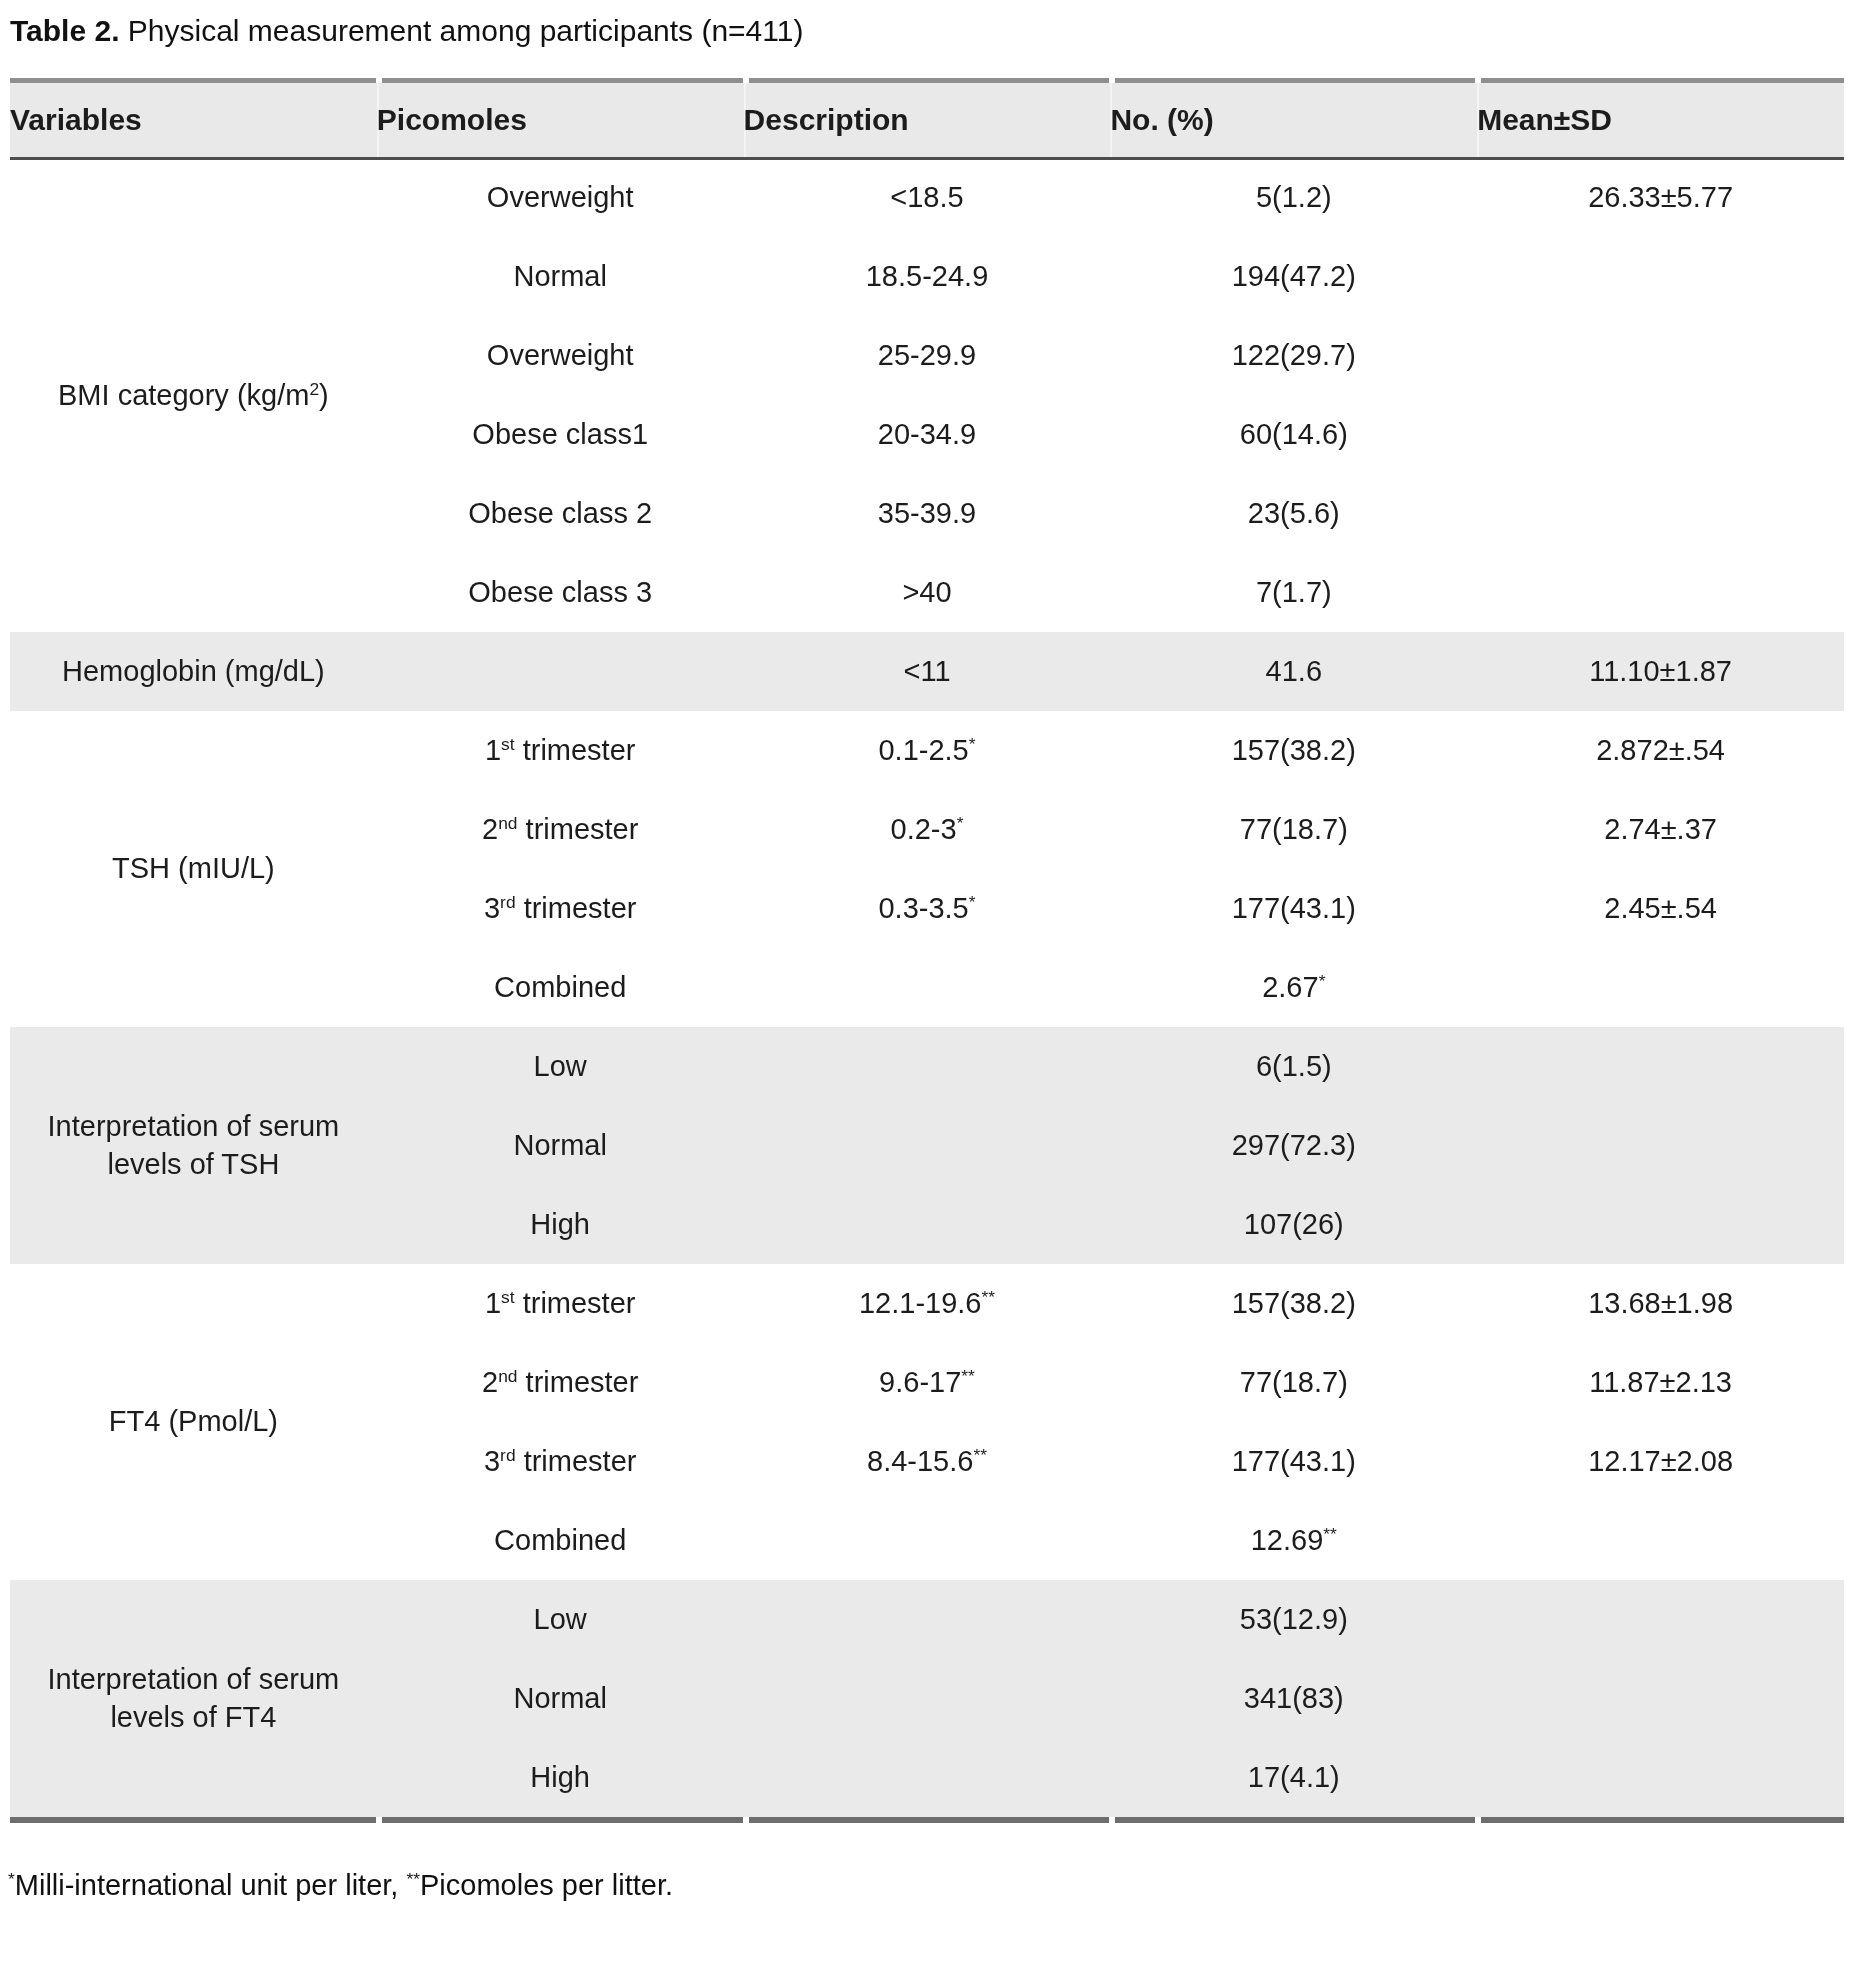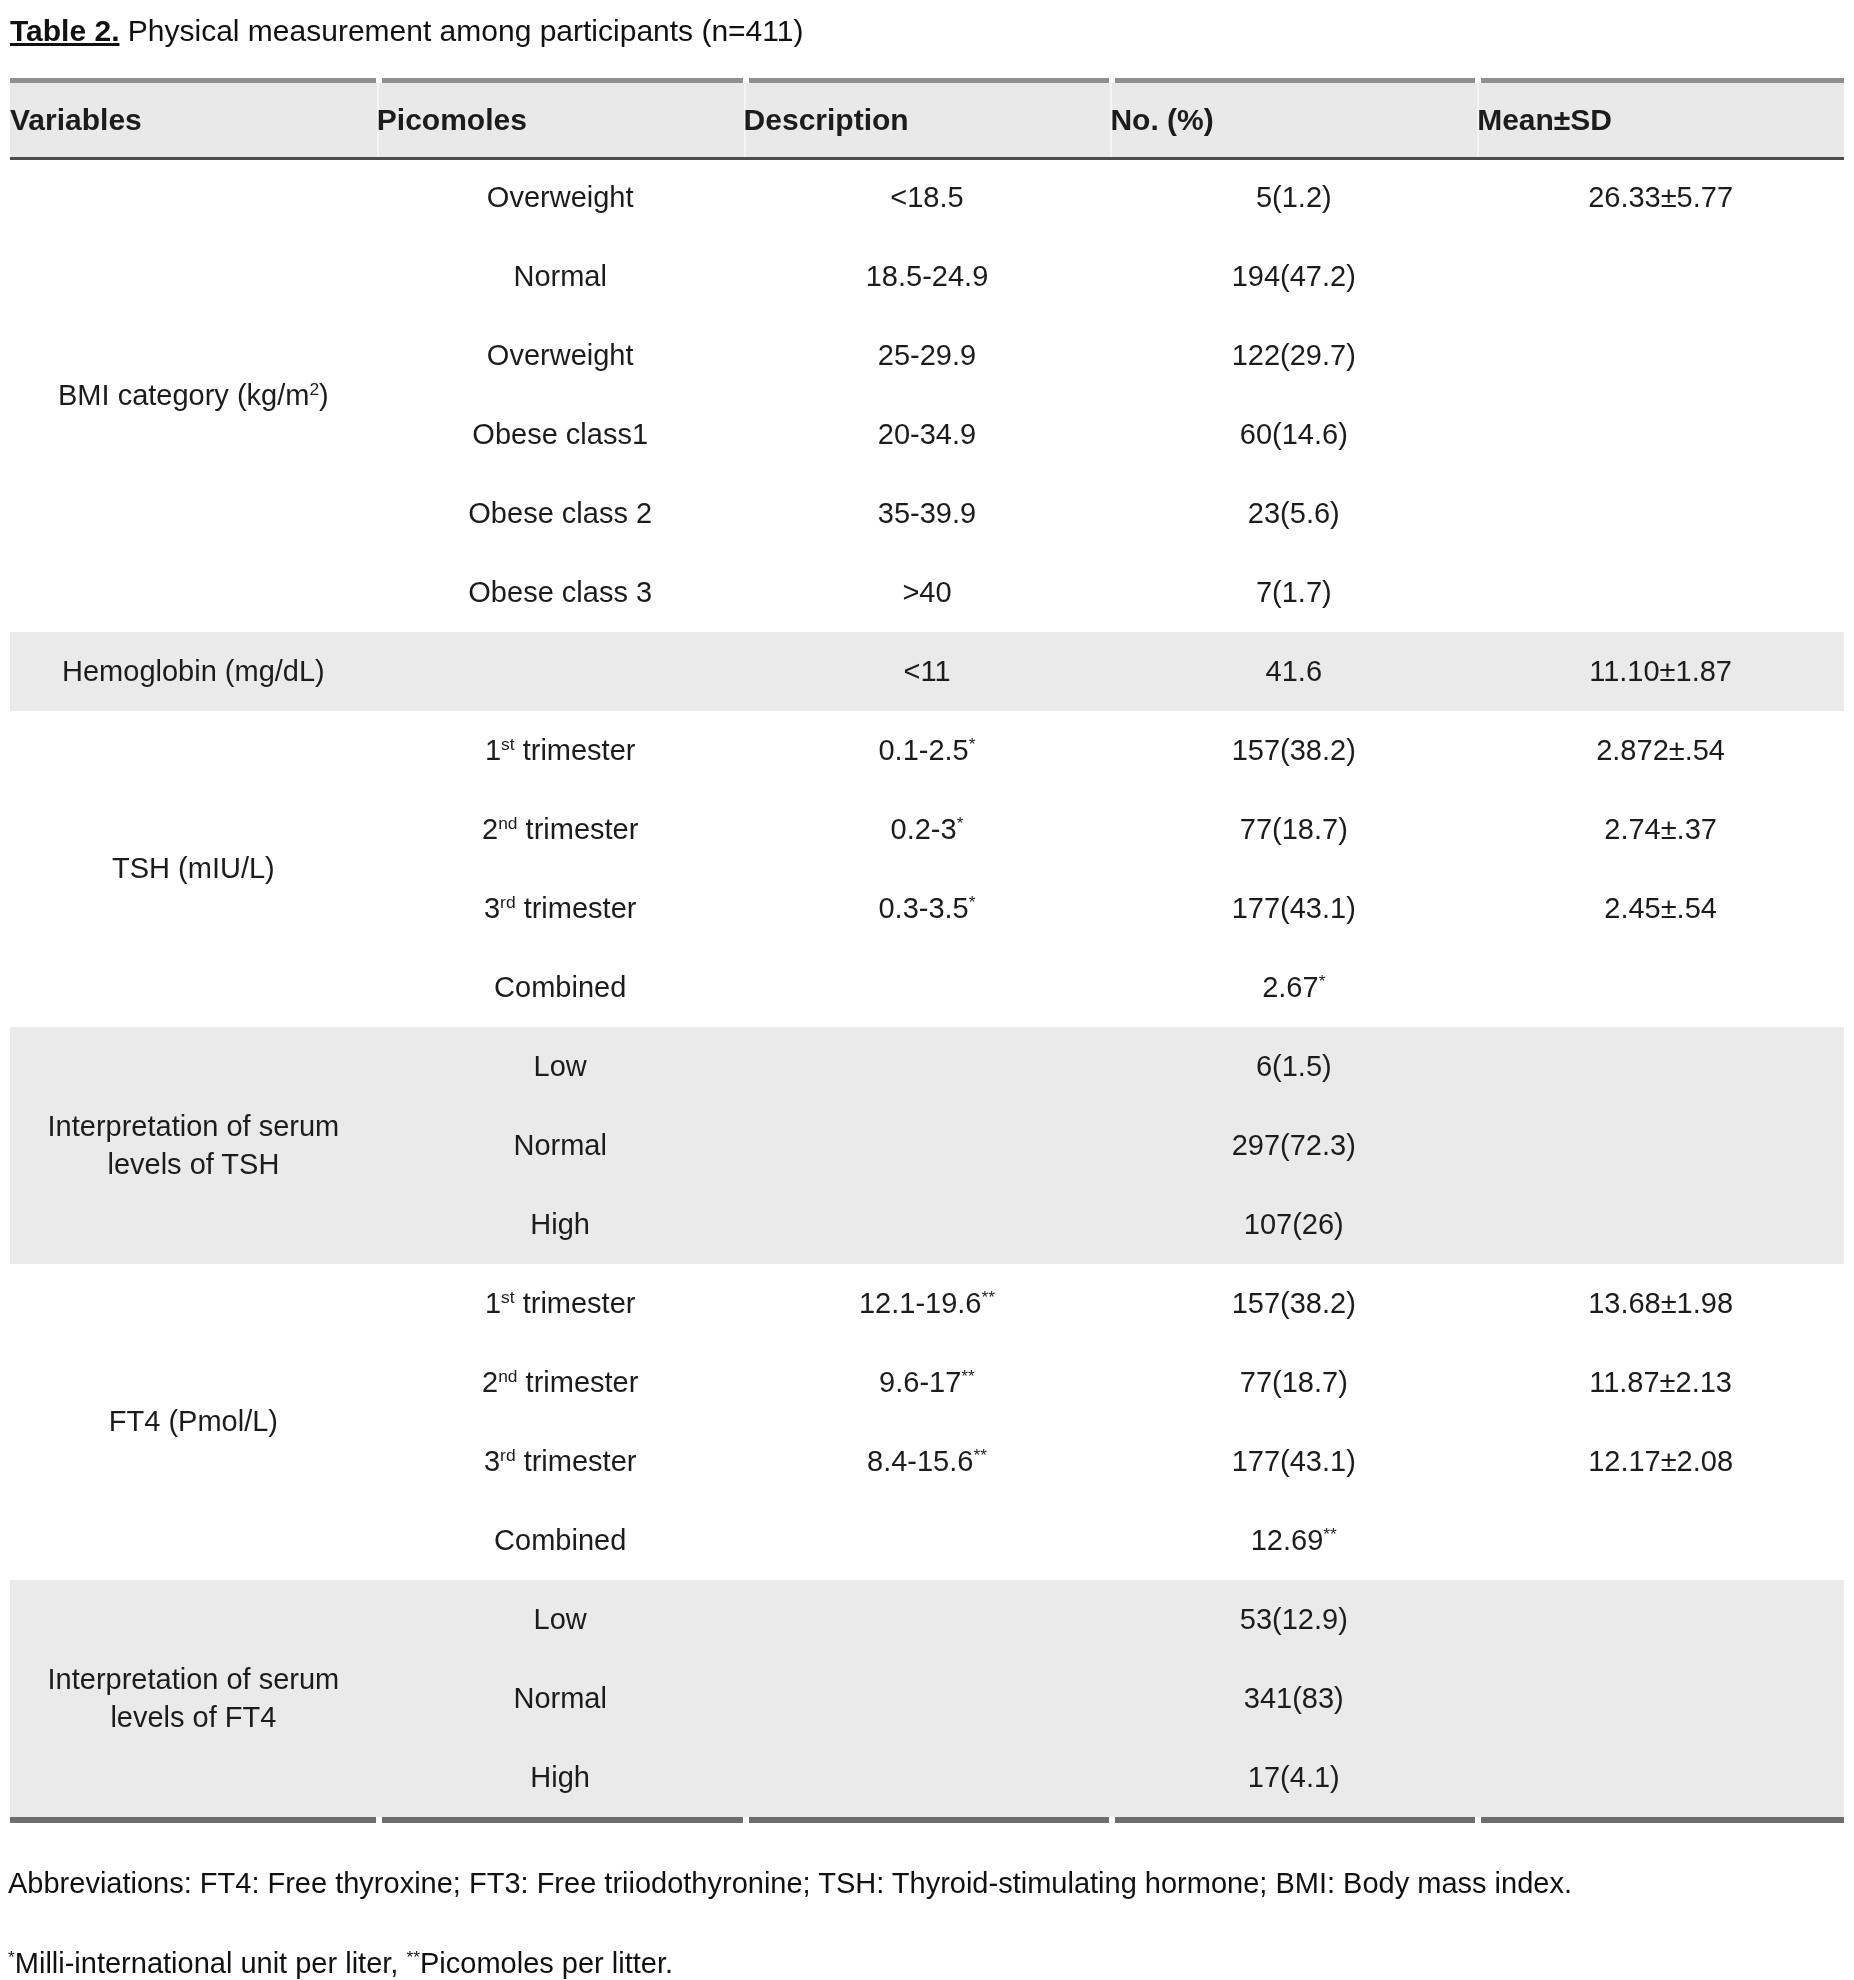--- a/index.html
+++ b/index.html
@@ -18,21 +18,21 @@
     font-family:"Liberation Sans","DejaVu Sans",sans-serif;
   }
   .page{padding:10px 0 0 0;}
   .title{
     padding-left:10px;
     font-size:30px;
     line-height:42px;
     margin-bottom:26px;
     color:#111;
   }
-  .title .t-label{font-weight:bold;text-decoration:underline;}
+  .title .t-label{font-weight:bold;}
   .table-wrap{
     position:relative;
     margin-left:10px;
     width:1834px;
   }
   .rule{
     width:100%;
     background:
       linear-gradient(to right,
         var(--c) 0 366px,       #ffffff 366px 372px,
@@ -245,18 +245,17 @@
             <td></td>
             <td><span>17(4.1)</span></td>
             <td></td>
           </tr>
         </tbody>
     </table>
     <div class="rule rule-bottom"></div>
   </div>
 
   <div class="footnotes">
-    <div class="footnote footnote-abbr">Abbreviations: FT4: Free thyroxine; FT3: Free triiodothyronine; TSH: Thyroid-stimulating hormone; BMI: Body mass index.</div>
     <div class="footnote footnote-sym"><sup>*</sup><span>Milli-international unit per liter, </span><sup>**</sup><span>Picomoles per litter.</span></div>
   </div>
 
 </div>
 
 
 </body></html>

